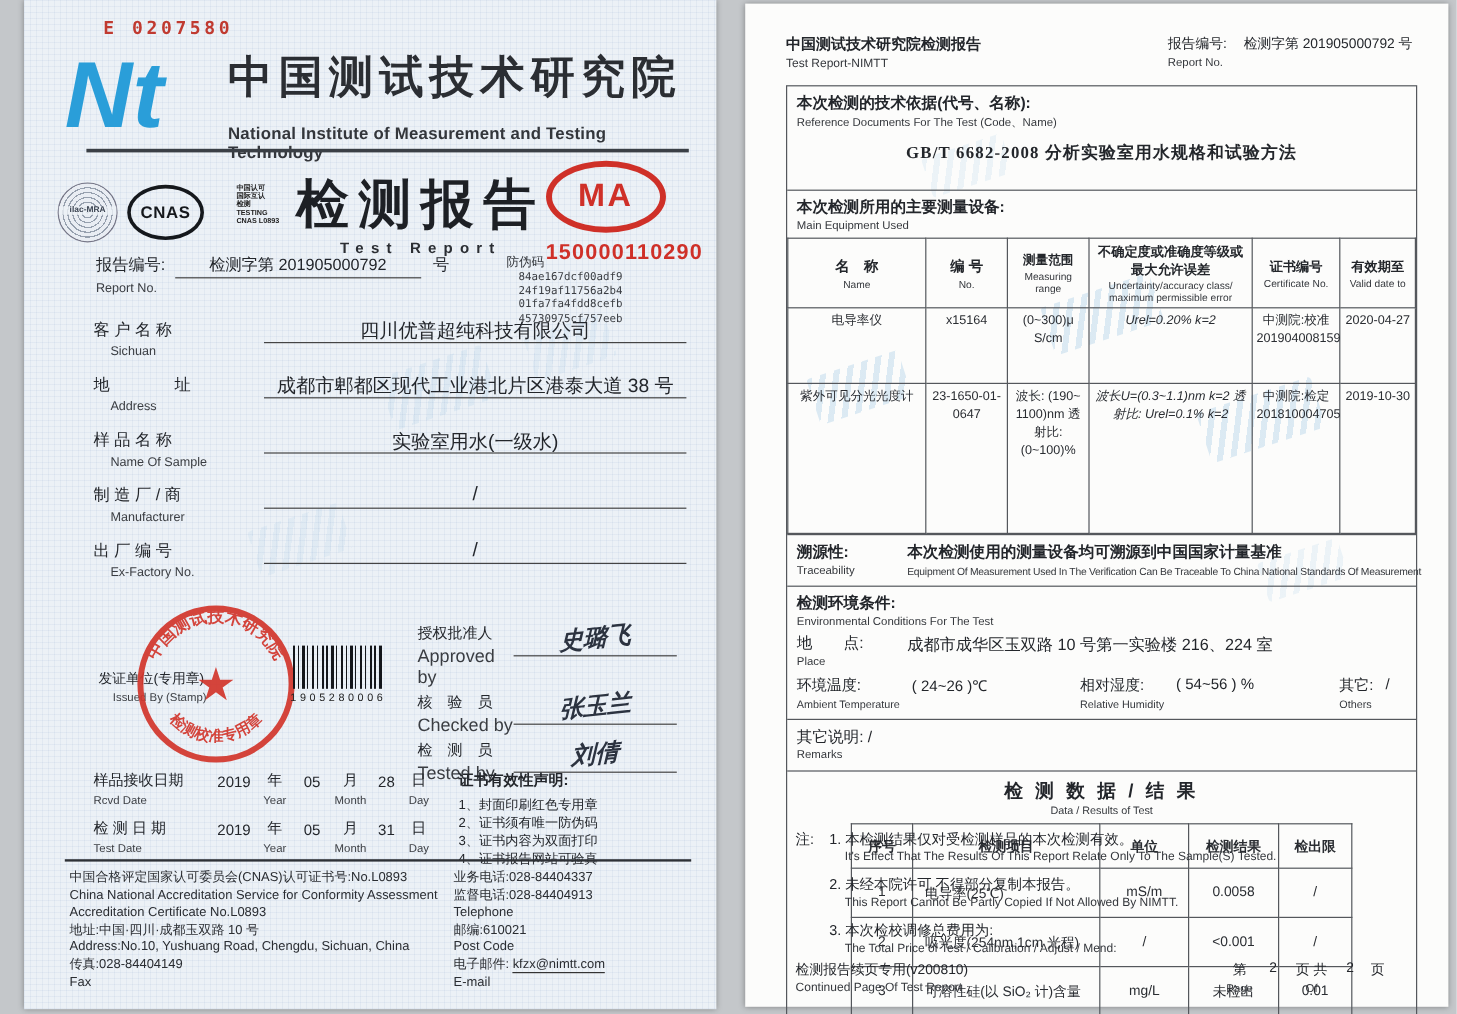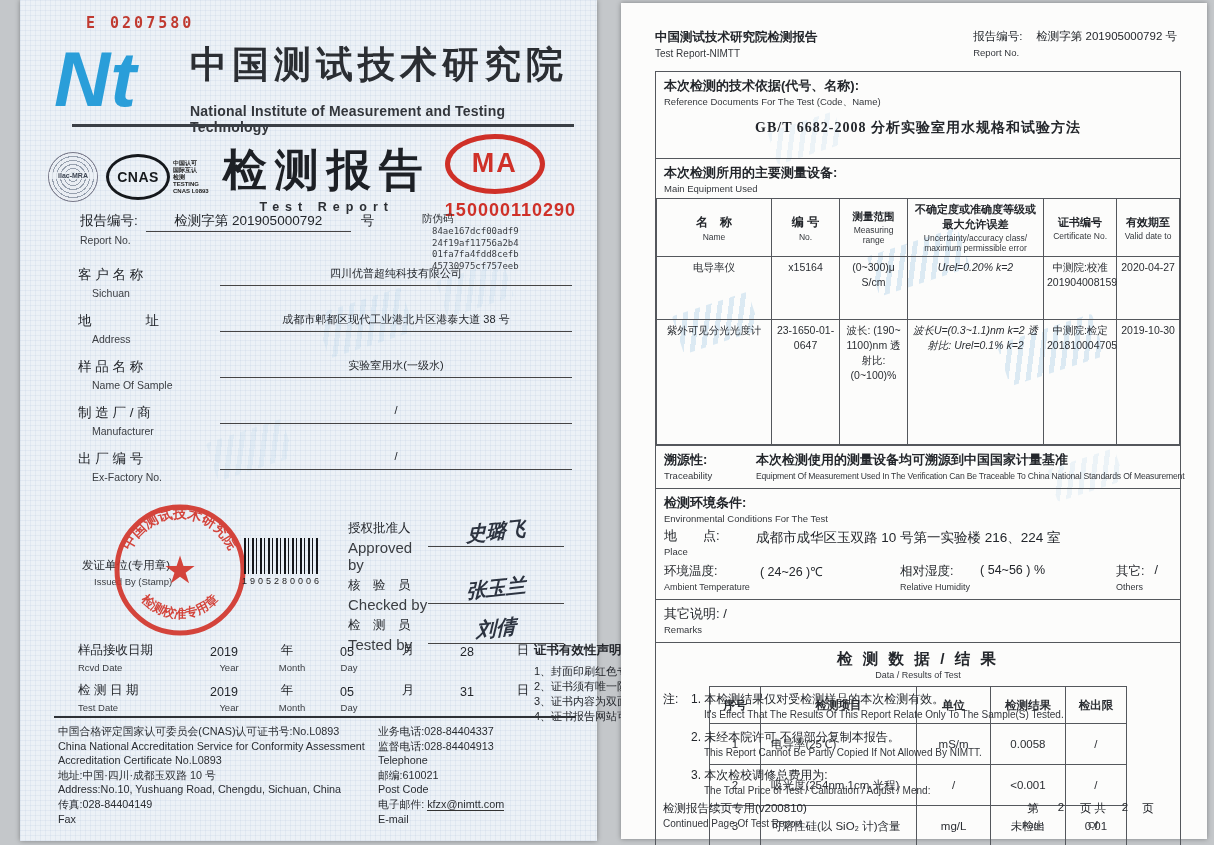--- a/index.html
+++ b/index.html
@@ -17,21 +17,21 @@
   .logoRow{position:absolute;left:34px;top:40px;width:530px;display:flex;align-items:flex-start;}
   .nitLogo{width:128px;height:78px;flex:0 0 auto;}
   .instBlock{margin-left:8px;}
   .instCn{font-size:37px;font-weight:600;letter-spacing:5px;color:#2b2e33;white-space:nowrap;}
   .instEn{font-size:14px;font-weight:bold;color:#33363b;margin-top:13px;letter-spacing:.2px;}
   .rule1{position:absolute;left:52px;top:124px;width:502px;height:3px;background:#3a3f45;}
   .bandRow{position:absolute;left:28px;top:138px;width:534px;height:78px;display:flex;align-items:center;}
   .ilac{width:48px;height:48px;border-radius:50%;border:1px solid #778;flex:0 0 auto;position:relative;
     background:repeating-radial-gradient(circle at 50% 50%,#96a0ae 0 1px,#e9edf3 1px 4px);}
   .ilacLabel{position:absolute;left:0;right:0;top:19px;text-align:center;font-size:7px;font-weight:bold;color:#3c4452;background:rgba(236,241,246,.8);}
-  .cnasWrap{display:flex;align-items:center;margin-left:8px;flex:0 0 auto;}
+  .cnasWrap{display:flex;margin-left:8px;flex:0 0 auto;gap:24px;}
   .cnasOval{width:58px;height:40px;border:3px solid #15181c;border-radius:50%;display:flex;align-items:center;justify-content:center;}
   .cnasTxt{font-weight:800;font-size:14px;letter-spacing:.5px;color:#15181c;}
   .cnasSide{margin-left:3px;font-size:6px;line-height:7px;font-weight:bold;color:#222;}
   .titleBlock{margin-left:14px;text-align:center;}
   .titleCn{font-family:"Liberation Serif",serif;font-size:44px;font-weight:bold;color:#1d2025;letter-spacing:8px;white-space:nowrap;}
   .titleEn{font-size:12.5px;font-weight:bold;color:#2b2e33;margin-top:0;letter-spacing:6px;}
   .cmaBlock{margin-left:auto;text-align:center;margin-right:6px;}
   .cmaOval{width:90px;height:50px;border:5px solid #cf3028;border-radius:50%;display:flex;align-items:center;justify-content:center;color:#cf3028;font-weight:800;font-size:27px;letter-spacing:2px;}
   .cmaNum{margin-top:6px;color:#cf3028;font-weight:bold;font-size:18px;letter-spacing:1px;}
   .reportRow{position:absolute;left:60px;top:212px;width:492px;display:flex;}
@@ -40,39 +40,39 @@
   .rValue{width:205px;margin-left:8px;border-bottom:1px solid #444;text-align:center;font-size:13.5px;height:19px;}
   .rSuffix{margin-left:10px;font-size:13.5px;}
   .antiBlock{margin-left:auto;width:150px;}
   .antiLabel{font-size:10.5px;color:#33363b;}
   .antiCode{font-family:"DejaVu Sans Mono",monospace;font-size:9px;line-height:11.5px;color:#3a3d42;padding-left:10px;}
   .fields{position:absolute;left:58px;top:266px;width:494px;}
   .fRow{display:flex;margin-bottom:13px;}
   .fLab{width:142px;flex:0 0 auto;}
   .fLab .cn{font-size:13.5px;white-space:pre;}
   .fLab .en{font-size:10.5px;color:#3a3d42;margin-top:3px;padding-left:14px;}
-  .fVal{flex:1;border-bottom:1px solid #444;text-align:center;font-size:11px;height:19px;}
+  .fVal{flex:1;border-bottom:1px solid #444;text-align:center;font-size:16px;height:19px;}
   .stampArea{position:absolute;left:40px;top:502px;width:512px;height:138px;}
   .issuer{position:absolute;left:22px;top:56px;width:160px;}
   .issuer .cn{font-size:11.5px;}
   .issuer .en{font-size:9.5px;color:#3a3d42;margin-top:3px;padding-left:12px;}
   .stampSvg{position:absolute;left:52px;top:0;width:136px;height:136px;opacity:.92;}
   .barcode{position:absolute;left:184px;top:36px;width:76px;height:36px;
     background:repeating-linear-gradient(90deg,#14161a 0 2px,transparent 2px 4px,#14161a 4px 5px,transparent 5px 8px);}
   .bcNum{position:absolute;left:176px;top:74px;width:92px;text-align:center;font-size:9px;letter-spacing:3px;color:#222;}
   .sigBlock{position:absolute;left:288px;top:18px;width:216px;}
   .sigRow{display:flex;margin-bottom:4px;}
   .sigLab{width:80px;flex:0 0 auto;}
   .sigLab .cn{font-size:12.5px;white-space:pre;}
   .sigLab .en{font-size:15px;color:#3a3d42;margin-top:2px;}
   .sigLine{flex:1;border-bottom:1px solid #444;text-align:center;height:26px;position:relative;}
   .sigInk{display:inline-block;font-family:"Liberation Serif",serif;font-style:italic;font-weight:bold;font-size:20px;color:#2c3340;transform:rotate(-6deg) skewX(-6deg);position:relative;top:-2px;}
   .dateWrap{position:absolute;left:58px;top:642px;width:496px;display:flex;}
   .dateCol{flex:1;}
-  .dGrid{display:grid;grid-template-columns:96px 42px 26px 36px 28px 32px 22px;align-items:end;margin-bottom:3px;gap:29px;}
+  .dGrid{display:grid;grid-template-columns:96px 42px 26px 36px 28px 32px 22px;align-items:end;margin-bottom:3px;}
   .dGrid .cn{font-size:12.5px;}
   .dGrid .val{font-size:12.5px;text-align:center;}
   .dGridEn{display:grid;grid-template-columns:96px 42px 26px 36px 28px 32px 22px;margin-bottom:9px;}
   .dGridEn div{font-size:9.5px;color:#3a3d42;text-align:center;}
   .dGridEn .lab{text-align:left;}
   .validBlock{width:192px;flex:0 0 auto;}
   .validTitle{font-size:12.5px;font-weight:bold;margin-bottom:5px;}
   .validItem{font-size:11px;line-height:15px;}
   .footRule{position:absolute;left:34px;top:716px;width:522px;height:2px;background:#2e3136;}
   .footer1{position:absolute;left:38px;top:724px;width:520px;display:flex;}

